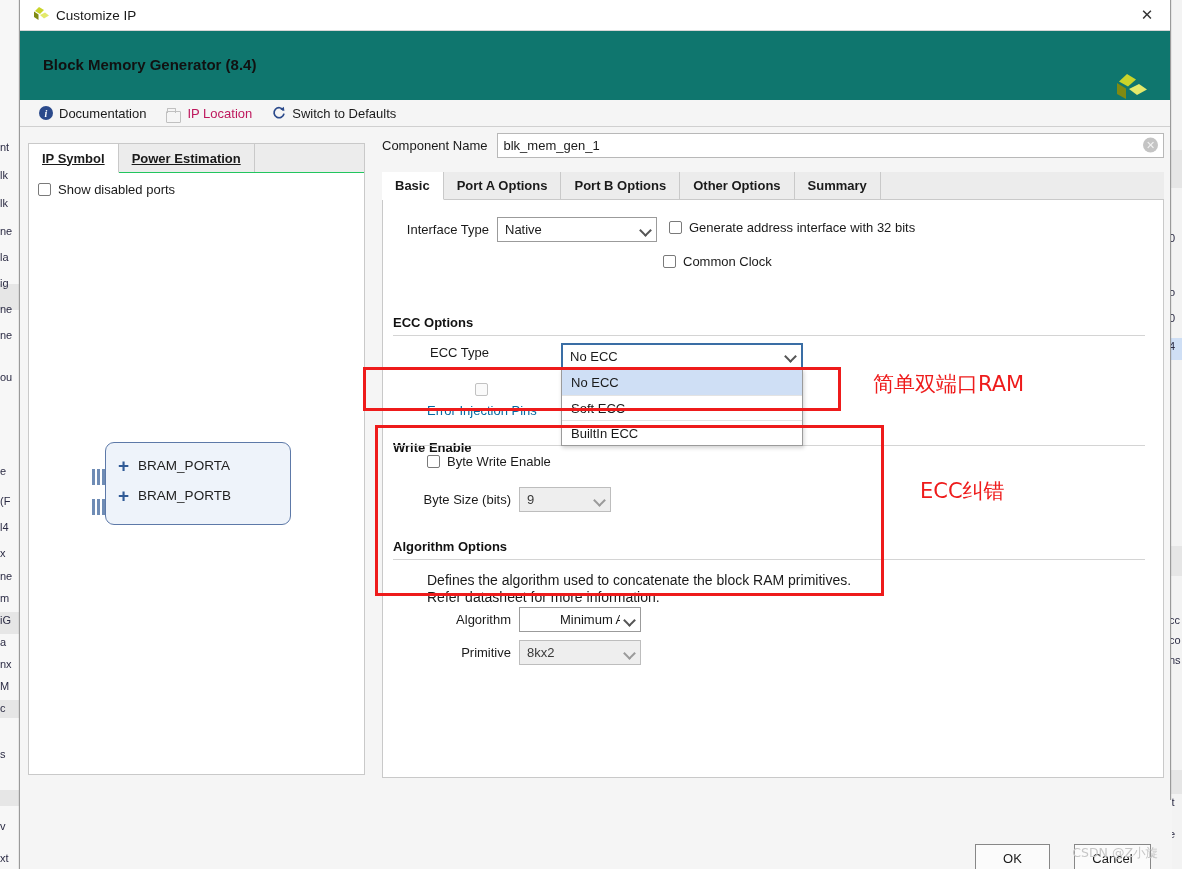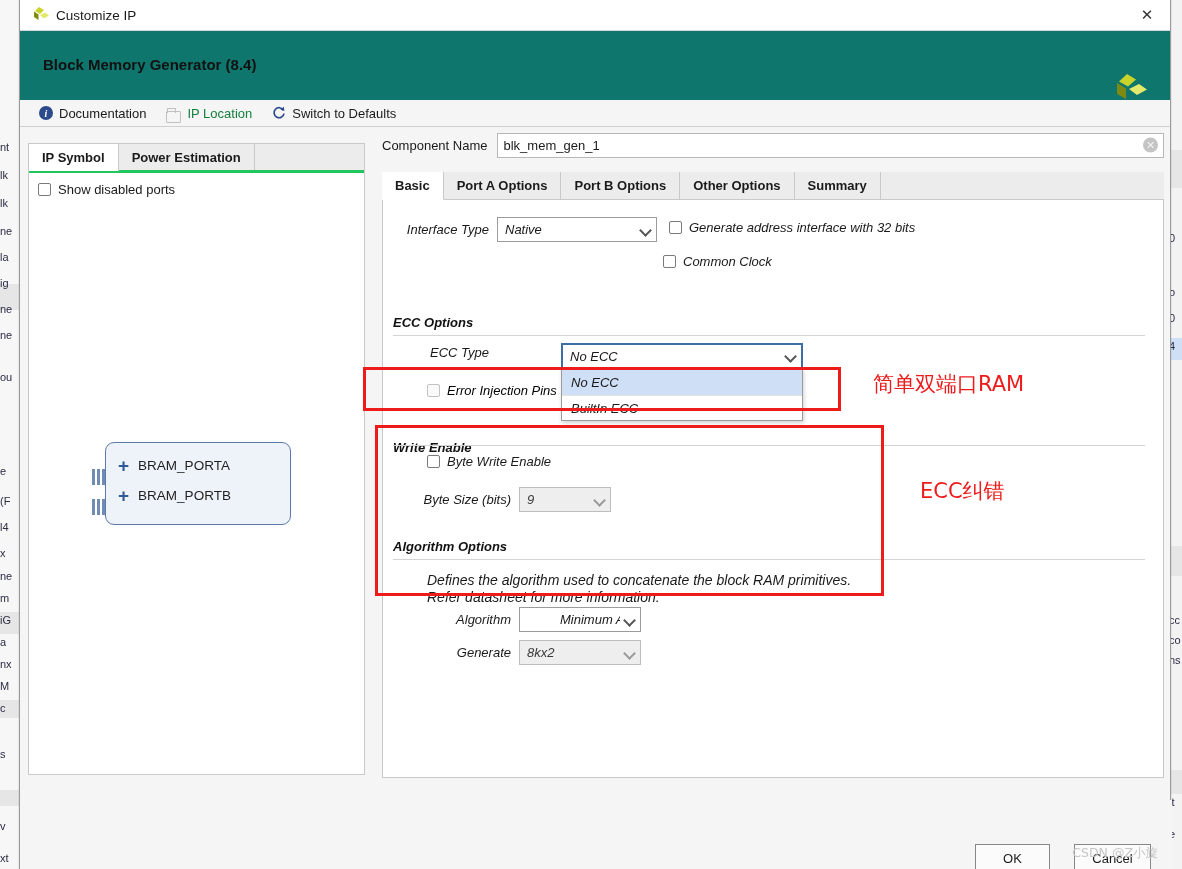--- a/index.html
+++ b/index.html
@@ -66,43 +66,43 @@
   .brand-logo {
     position: absolute; right: 22px; top: 42px; width: 42px; height: 34px;
   }
 
   .toolbar {
     position: relative; height: 27px; background: #f5f5f5;
     border-bottom: 1px solid #d0d0d0;
     display: flex; align-items: center; padding-left: 19px; gap: 20px;
   }
   .tool-item { display: flex; align-items: center; gap: 6px; font-size: 13px; color: #1a1a1a; cursor: default; }
-  .tool-item.disabled { color: #15803d; }
+  .tool-item.disabled { color: #be185d; }
   .ico { width: 15px; height: 15px; position: relative; display: inline-block; }
 
   .info-ico {
     width: 14px; height: 14px; border-radius: 50%;
     background: #2b4a8b; color: #fff; font-size: 10px; font-weight: bold;
     display: flex; align-items: center; justify-content: center;
     font-style: italic; font-family: "Liberation Serif", serif;
   }
   .folder-ico { width: 15px; height: 12px; border: 1.5px solid #c0c0c0; border-radius: 1px; position: relative; }
   .folder-ico:before { content:""; position:absolute; left:0; top:-4px; width:7px; height:4px; border:1.5px solid #c0c0c0; border-bottom:none; border-radius:1px 1px 0 0;}
   .refresh-ico { width: 14px; height: 14px; position: relative; }
 
   
   .body { position: relative; height: 700px; background: #f5f5f5; }
 
   .left-pane {
     position: absolute; left: 8px; top: 16px; width: 337px; height: 632px;
     background: #ffffff; border: 1px solid #c9c9c9;
   }
   .tabstrip {
-    height: 29px; background: #ececec; border-bottom: 3px solid #22c55e;
-    display: flex; align-items: stretch;
+    height: 29px; background: #ececec; border-bottom: 1px solid #22c55e;
+    display: flex; align-items: stretch; text-decoration: underline;
   }
   .tab {
     padding: 0 13px; display: flex; align-items: center;
     font-size: 13px; font-weight: bold; color: #1a1a1a;
     border-right: 1px solid #c9c9c9; cursor: default;
   }
   .tab.active { background: #ffffff; border-bottom: 1px solid #ffffff; margin-bottom: -1px; }
   .tab.spacer { flex: 1; border-right: none; }
 
   .chkrow { display: flex; align-items: center; gap: 7px; }
@@ -144,21 +144,21 @@
     color: #f2f2f2; font-size: 11px; display: flex; align-items: center;
     justify-content: center; cursor: pointer;
   }
 
   .main-tabs {
     margin-top: 14px; height: 28px; background: #ececec;
     border-bottom: 1px solid #c9c9c9; display: flex;
   }
   .main-panel {
     background: #ffffff; border: 1px solid #c9c9c9; border-top: none;
-    height: 578px; position: relative; overflow: hidden; font-style: italic;
+    height: 578px; position: relative; overflow: hidden;
   }
 
   .frow { display: flex; align-items: center; }
   .flabel { font-size: 13px; text-align: right; }
   .combo {
     height: 25px; background: #fff; border: 1px solid #9b9b9b;
     display: flex; align-items: center; padding: 0 4px 0 7px;
     font-size: 13px; position: relative; cursor: default;
   }
   .combo.disabled { background: #eeeeee; color: #3a3a3a; border-color: #bdbdbd; }
@@ -178,21 +178,21 @@
     position: absolute; background: #fff; border: 1px solid #9b9b9b;
     z-index: 40; box-shadow: 1px 2px 4px rgba(0,0,0,0.18);
   }
   .dd-item { height: 25px; display: flex; align-items: center; padding-left: 9px; font-size: 13px; cursor: default; }
   .dd-item.sel { background: #cfdff5; }
   .dd-item + .dd-item { border-top: 1px solid #e3e3e3; }
 
   .section-head { font-size: 13px; font-weight: bold; color: #111; }
   .section-rule { height: 1px; background: #d4d4d4; }
 
-  .grey-text { color: #000000; }
+  .grey-text { color: #0369a1; flex-direction: column; }
   .note { font-size: 14px; color: #1a1a1a; line-height: 17px; }
 
   
   .anno-box { position: absolute; border: 3px solid #ee1b1b; z-index: 50; pointer-events: none; }
   .anno-text {
     position: absolute; color: #ee1b1b; z-index: 51;
     font-family: "DejaVu Sans", sans-serif;
   }
 
   
@@ -407,20 +407,23 @@
           <div class="combo open" style="position:absolute;left:178px;top:143px;width:242px;height:26px;">
             <span class="cval">No ECC</span>
             <span class="caret"></span>
           </div>
 
           <div class="dropdown" style="left:178px;top:169px;width:242px;">
             <div class="dd-item sel">
               <span>No ECC</span>
             </div>
             <div class="dd-item">
+              <span>Soft ECC</span>
+            </div>
+            <div class="dd-item">
               <span>BuiltIn ECC</span>
             </div>
           </div>
 
           <div class="chkrow grey-text" style="position:absolute;left:44px;top:183px;">
             <span class="chk disabled"></span>
             <span>Error Injection Pins</span>
           </div>
 
           <div class="section-head" style="position:absolute;left:10px;top:240px;">Write Enable</div>
@@ -447,21 +450,21 @@
 
           <div class="frow" style="position:absolute;left:40px;top:407px;">
             <div class="flabel" style="width:88px;">Algorithm</div>
             <div class="combo" style="width:122px;margin-left:8px;padding-left:40px;">
               <span class="cval">Minimum Area</span>
               <span class="caret"></span>
             </div>
           </div>
 
           <div class="frow" style="position:absolute;left:40px;top:440px;">
-            <div class="flabel" style="width:88px;">Generate</div>
+            <div class="flabel" style="width:88px;">Primitive</div>
             <div class="combo disabled" style="width:122px;margin-left:8px;">
               <span class="cval">8kx2</span>
               <span class="caret grey"></span>
             </div>
           </div>
 
         </div>
       </div>
 
       <div class="anno-box" style="left:343px;top:240px;width:478px;height:44px;"></div>

